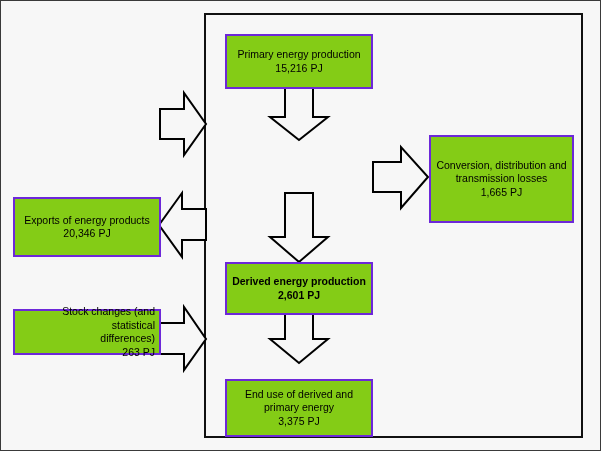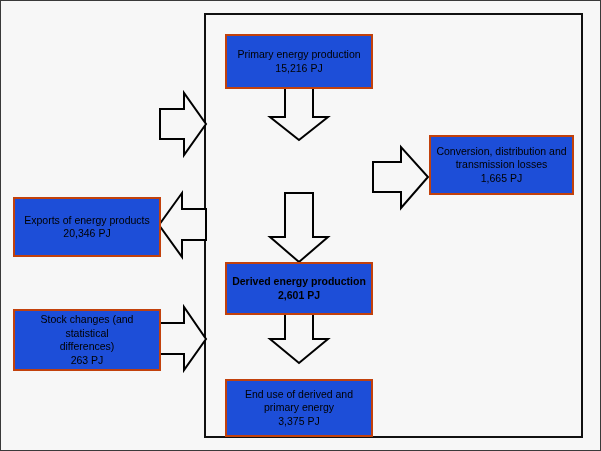--- a/index.html
+++ b/index.html
@@ -21,22 +21,22 @@
   .container-box {
     position: absolute;
     box-sizing: border-box;
     border: 2px solid #111111;
     background: transparent;
   }
   
   .node {
     position: absolute;
     box-sizing: border-box;
-    border: 2px solid #c2410c;
-    background: #1d4ed8;
+    border: 2px solid #6d28d9;
+    background: #84cc16;
     display: flex;
     align-items: center;
     justify-content: center;
     text-align: center;
     z-index: 3;
   }
   .node .node-text {
     font-size: 10.5px;
     line-height: 13.5px;
     color: #000000;
@@ -108,37 +108,37 @@
     </svg>
   </div>
 
   <div class="node" style="left:224px; top:33px; width:148px; height:55px;">
     <span class="node-text">Primary energy production
 15,216 PJ</span>
   </div>
 
 
 
-  <div class="node" style="left:428px; top:134px; width:145px; height:60px;">
+  <div class="node" style="left:428px; top:134px; width:145px; height:88px;">
     <span class="node-text">Conversion, distribution and
 transmission losses
 1,665 PJ</span>
   </div>
 
   <div class="node" style="left:12px; top:196px; width:148px; height:60px;">
     <span class="node-text">Exports of energy products
 20,346 PJ</span>
   </div>
 
   <div class="node" style="left:224px; top:261px; width:148px; height:53px;font-weight:bold;">
     <span class="node-text">Derived energy production
 2,601 PJ</span>
   </div>
 
-  <div class="node" style="left:12px; top:308px; width:148px; height:62px;">
+  <div class="node" style="left:12px; top:308px; width:148px; height:46px;text-align:right;">
     <span class="node-text">Stock changes (and statistical
 differences)
 263 PJ</span>
   </div>
 
   <div class="node" style="left:224px; top:362px; width:148px; height:58px;margin-top:16px;">
     <span class="node-text">End use of derived and
 primary energy
 3,375 PJ</span>
   </div>

